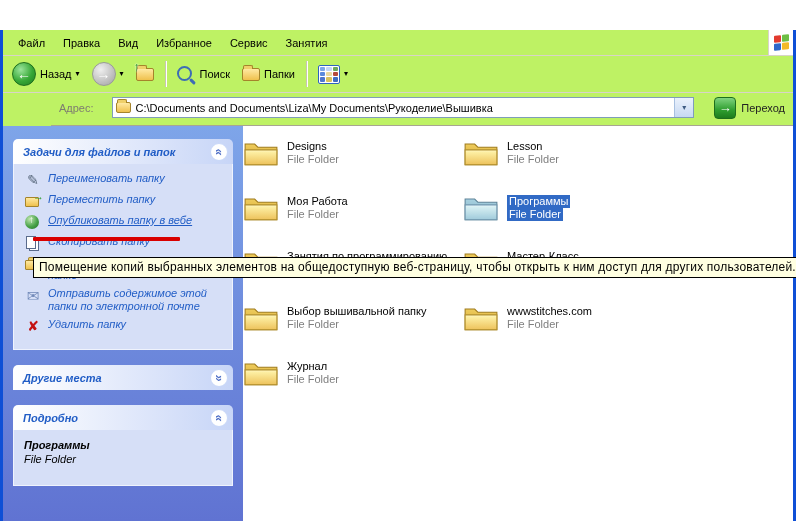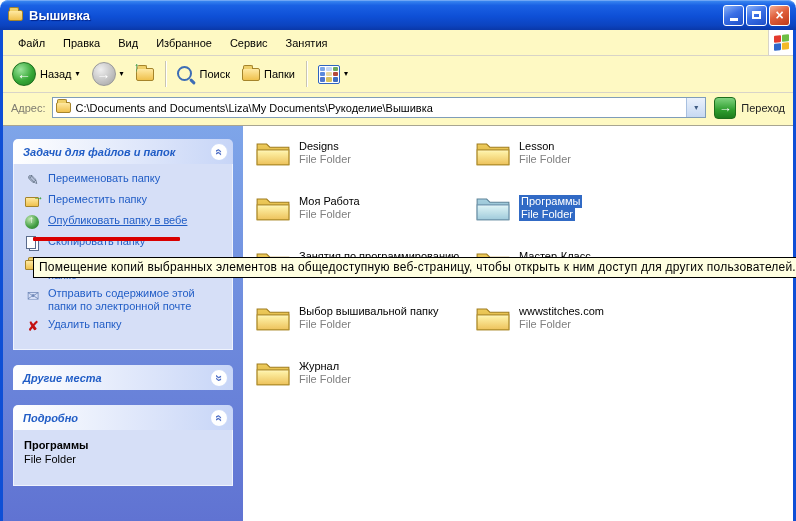--- a/index.html
+++ b/index.html
@@ -18,21 +18,21 @@
   .win-controls{display:flex;gap:2px;}
   .winbtn{width:21px;height:21px;border-radius:3px;border:1px solid #fff;
     display:flex;align-items:center;justify-content:center;color:#fff;font-weight:bold;box-sizing:border-box;}
   .winbtn.min,.winbtn.max{background:linear-gradient(150deg,#8CB3F8 0%,#3A6FE6 45%,#1E4FC8 100%);}
   .winbtn.close{background:linear-gradient(150deg,#F4AE93 0%,#E0603C 45%,#BE3A18 100%);font-size:14px;line-height:1;}
   .i-min{width:8px;height:3px;background:#fff;margin-top:9px;}
   .i-max{width:9px;height:8px;box-sizing:border-box;border:2px solid #fff;border-top-width:3px;}
   
   .chrome{position:absolute;top:30px;left:0;right:0;bottom:0;
     border-left:3px solid #0E4FD6;border-right:3px solid #0E4FD6;
-    background:#fef9c3;display:flex;flex-direction:column;}
+    background:#bef264;display:flex;flex-direction:column;}
   
   .menubar{height:25px;flex:none;display:flex;align-items:stretch;padding-left:6px;border-bottom:1px solid #D8D4C8;}
   .menu-items{display:flex;align-items:center;}
   .menu-item{padding:4px 9px;color:#000;}
   .winlogo{margin-left:auto;width:24px;background:#fff;border-left:1px solid #D8D4C8;
     display:flex;align-items:center;justify-content:center;}
   .flag{display:grid;grid-template-columns:7px 7px;grid-template-rows:7px 7px;gap:1px;transform:skewY(-6deg);}
   .fq{border-radius:1px;}
   .fq.r{background:#E23A2E;} .fq.g{background:#6DBE45;} .fq.b{background:#2E66C9;} .fq.y{background:#F4BA28;}
   
@@ -51,21 +51,21 @@
   .mfold.small{width:15px;height:11px;}
   .up-wrap{position:relative;}
   .up-arrow{position:absolute;left:3px;top:-6px;color:#1F8A1F;font-weight:bold;font-size:13px;text-shadow:0 0 2px #fff,0 0 2px #fff;}
   .glass{width:11px;height:11px;border:2px solid #3D6DB5;border-radius:50%;position:relative;margin:0 4px 2px 0;}
   .glass::after{content:"";position:absolute;width:7px;height:3px;background:#3D6DB5;border-radius:2px;
     right:-6px;bottom:-4px;transform:rotate(45deg);}
   .views-box{width:18px;height:15px;border:1px solid #2F64C0;background:#fff;border-radius:2px;
     display:grid;grid-template-columns:repeat(3,1fr);grid-template-rows:repeat(3,1fr);gap:1px;padding:1px;box-sizing:content-box;}
   .vc{border-radius:1px;}
   
-  .addressbar{height:27px;flex:none;display:flex;align-items:center;gap:6px;padding:1px 6px 4px 8px;border-bottom:1px solid #A8A591;}
+  .addressbar{height:27px;flex:none;display:flex;align-items:center;gap:18px;padding:1px 6px 4px 8px;border-bottom:1px solid #A8A591;margin-left:48px;}
   .addr-label{color:#7E7C70;}
   .addr-field{flex:1;height:21px;background:#fff;border:1px solid #7F9DB9;display:flex;align-items:center;
     gap:5px;padding:0 0 0 3px;box-sizing:border-box;}
   .addr-text{flex:1;white-space:nowrap;overflow:hidden;color:#000;}
   .addr-drop{width:18px;height:19px;background:linear-gradient(180deg,#EAF1FC,#C7D9F2);border-left:1px solid #A8C0E0;
     display:flex;align-items:center;justify-content:center;color:#3E5B82;font-size:8px;}
   .go-btn{display:flex;align-items:center;gap:5px;padding:0 2px;}
   .go-icon{width:20px;height:20px;border-radius:4px;border:1px solid #1D6E1D;color:#fff;font-weight:bold;font-size:13px;
     background:linear-gradient(180deg,#7FD37F,#2F9E2F 60%,#1D7C1D);display:flex;align-items:center;justify-content:center;}
   .go-label{color:#222;text-align:center;}
@@ -73,21 +73,21 @@
   .main{flex:1;display:flex;min-height:0;background:#fff;}
   .sidebar{width:240px;flex:none;box-sizing:border-box;padding:13px 10px 0;
     background:linear-gradient(180deg,#7EA5E9 0%,#6E8BDD 50%,#6073D2 100%);}
   .panel{margin-bottom:15px;}
   .panel-header{height:25px;display:flex;align-items:center;justify-content:space-between;
     padding:0 5px 0 10px;background:linear-gradient(90deg,#FFFFFF,#C7D5F7);
     border-radius:5px 5px 0 0;color:#215DC6;font-weight:bold;font-style:italic;}
   .chev-circle{width:18px;height:18px;border-radius:50%;background:#fff;border:1px solid #C9D8F8;
     display:flex;align-items:center;justify-content:center;color:#4F6FC6;font-weight:bold;box-sizing:border-box;}
   .chev{display:inline-block;transform:rotate(90deg);font-size:12px;line-height:1;}
-  .panel-body{background:#D6DFF7;border:1px solid #EFF3FD;border-top:none;padding:8px 6px 10px 10px;}
+  .panel-body{background:#D6DFF7;border:1px solid #EFF3FD;border-top:none;padding:8px 6px 10px 10px;font-style:italic;}
   .task-item{display:flex;align-items:flex-start;gap:6px;margin-bottom:5px;color:#215DC6;}
   .task-label{line-height:13px;}
   .task-item.hovered .task-label{text-decoration:underline;}
   .task-icon{width:18px;height:16px;flex:none;position:relative;display:inline-flex;align-items:center;justify-content:center;font-size:13px;line-height:1;}
   [data-icon="rename-icon"]::before{content:"✎";color:#56667A;font-size:14px;}
   [data-icon="move-folder-icon"]::before,[data-icon="share-folder-icon"]::before{
     content:"";position:absolute;left:1px;top:4px;width:14px;height:10px;border-radius:1px;box-sizing:border-box;
     background:linear-gradient(#FFE9A0,#EFC14D);border:1px solid #A5842B;}
   [data-icon="move-folder-icon"]::after{content:"→";position:absolute;right:-2px;top:-2px;color:#2E9E2E;font-weight:bold;font-size:11px;}
   [data-icon="share-folder-icon"]::after{content:"";position:absolute;left:4px;top:1px;width:7px;height:3px;
@@ -99,21 +99,21 @@
   [data-icon="publish-web-icon"]::after{content:"↑";position:absolute;left:5px;top:1px;color:#fff;font-weight:bold;font-size:10px;}
   [data-icon="email-icon"]::before{content:"✉";color:#7189B8;font-size:15px;}
   [data-icon="delete-icon"]::before{content:"✘";color:#C41111;font-size:14px;font-weight:bold;}
   
   .details-body{color:#000;}
   .details-name{font-weight:bold;line-height:14px;}
   .details-type{line-height:14px;margin-bottom:9px;}
   .details-modified{line-height:14px;}
   
   .content{flex:1;position:relative;background:#fff;min-width:0;}
-  .folder-grid{position:absolute;left:12px;top:11px;display:grid;grid-template-columns:220px 220px;grid-auto-rows:55px;text-align:center;}
+  .folder-grid{position:absolute;left:0;top:11px;display:grid;grid-template-columns:220px 220px;grid-auto-rows:55px;text-align:center;}
   .folder-item{display:flex;align-items:flex-start;gap:8px;}
   .big-folder{flex:none;}
   .big-folder svg{display:block;}
   .folder-item.selected .big-folder svg{filter:hue-rotate(150deg) saturate(0.4);}
   .folder-text{display:flex;flex-direction:column;padding-top:3px;align-items:flex-start;}
   .folder-name{color:#000;line-height:13px;}
   .folder-type{color:#7F7F7F;line-height:13px;}
   .folder-item.selected .folder-name,.folder-item.selected .folder-type{background:#316AC5;color:#fff;padding:0 2px;}
   
   .tooltip{position:absolute;left:33px;top:257px;z-index:50;background:#FFFFE1;border:1px solid #000;
@@ -132,35 +132,20 @@
     <linearGradient id="ffront" x1="0" y1="0" x2="0" y2="1">
       <stop offset="0" stop-color="#FFF8CF"></stop>
         <stop offset="0.15" stop-color="#FDEFA3"></stop>
         <stop offset="1" stop-color="#EDC25B"></stop>
     </linearGradient>
   </defs>
 </svg>
 
 <div class="window">
 
-  <div class="titlebar">
-    <span class="mfold small"></span>
-    <span class="title-text">Вышивка</span>
-    <span class="win-controls">
-      <span class="winbtn min">
-          <i class="i-min"></i>
-        </span>
-      <span class="winbtn max">
-          <i class="i-max"></i>
-        </span>
-      <span class="winbtn close">
-          <span>×</span>
-        </span>
-    </span>
-  </div>
 
   <div class="chrome">
 
     <div class="menubar">
       <div class="menu-items">
 
           <span class="menu-item">Файл</span>
 
           <span class="menu-item">Правка</span>
 

